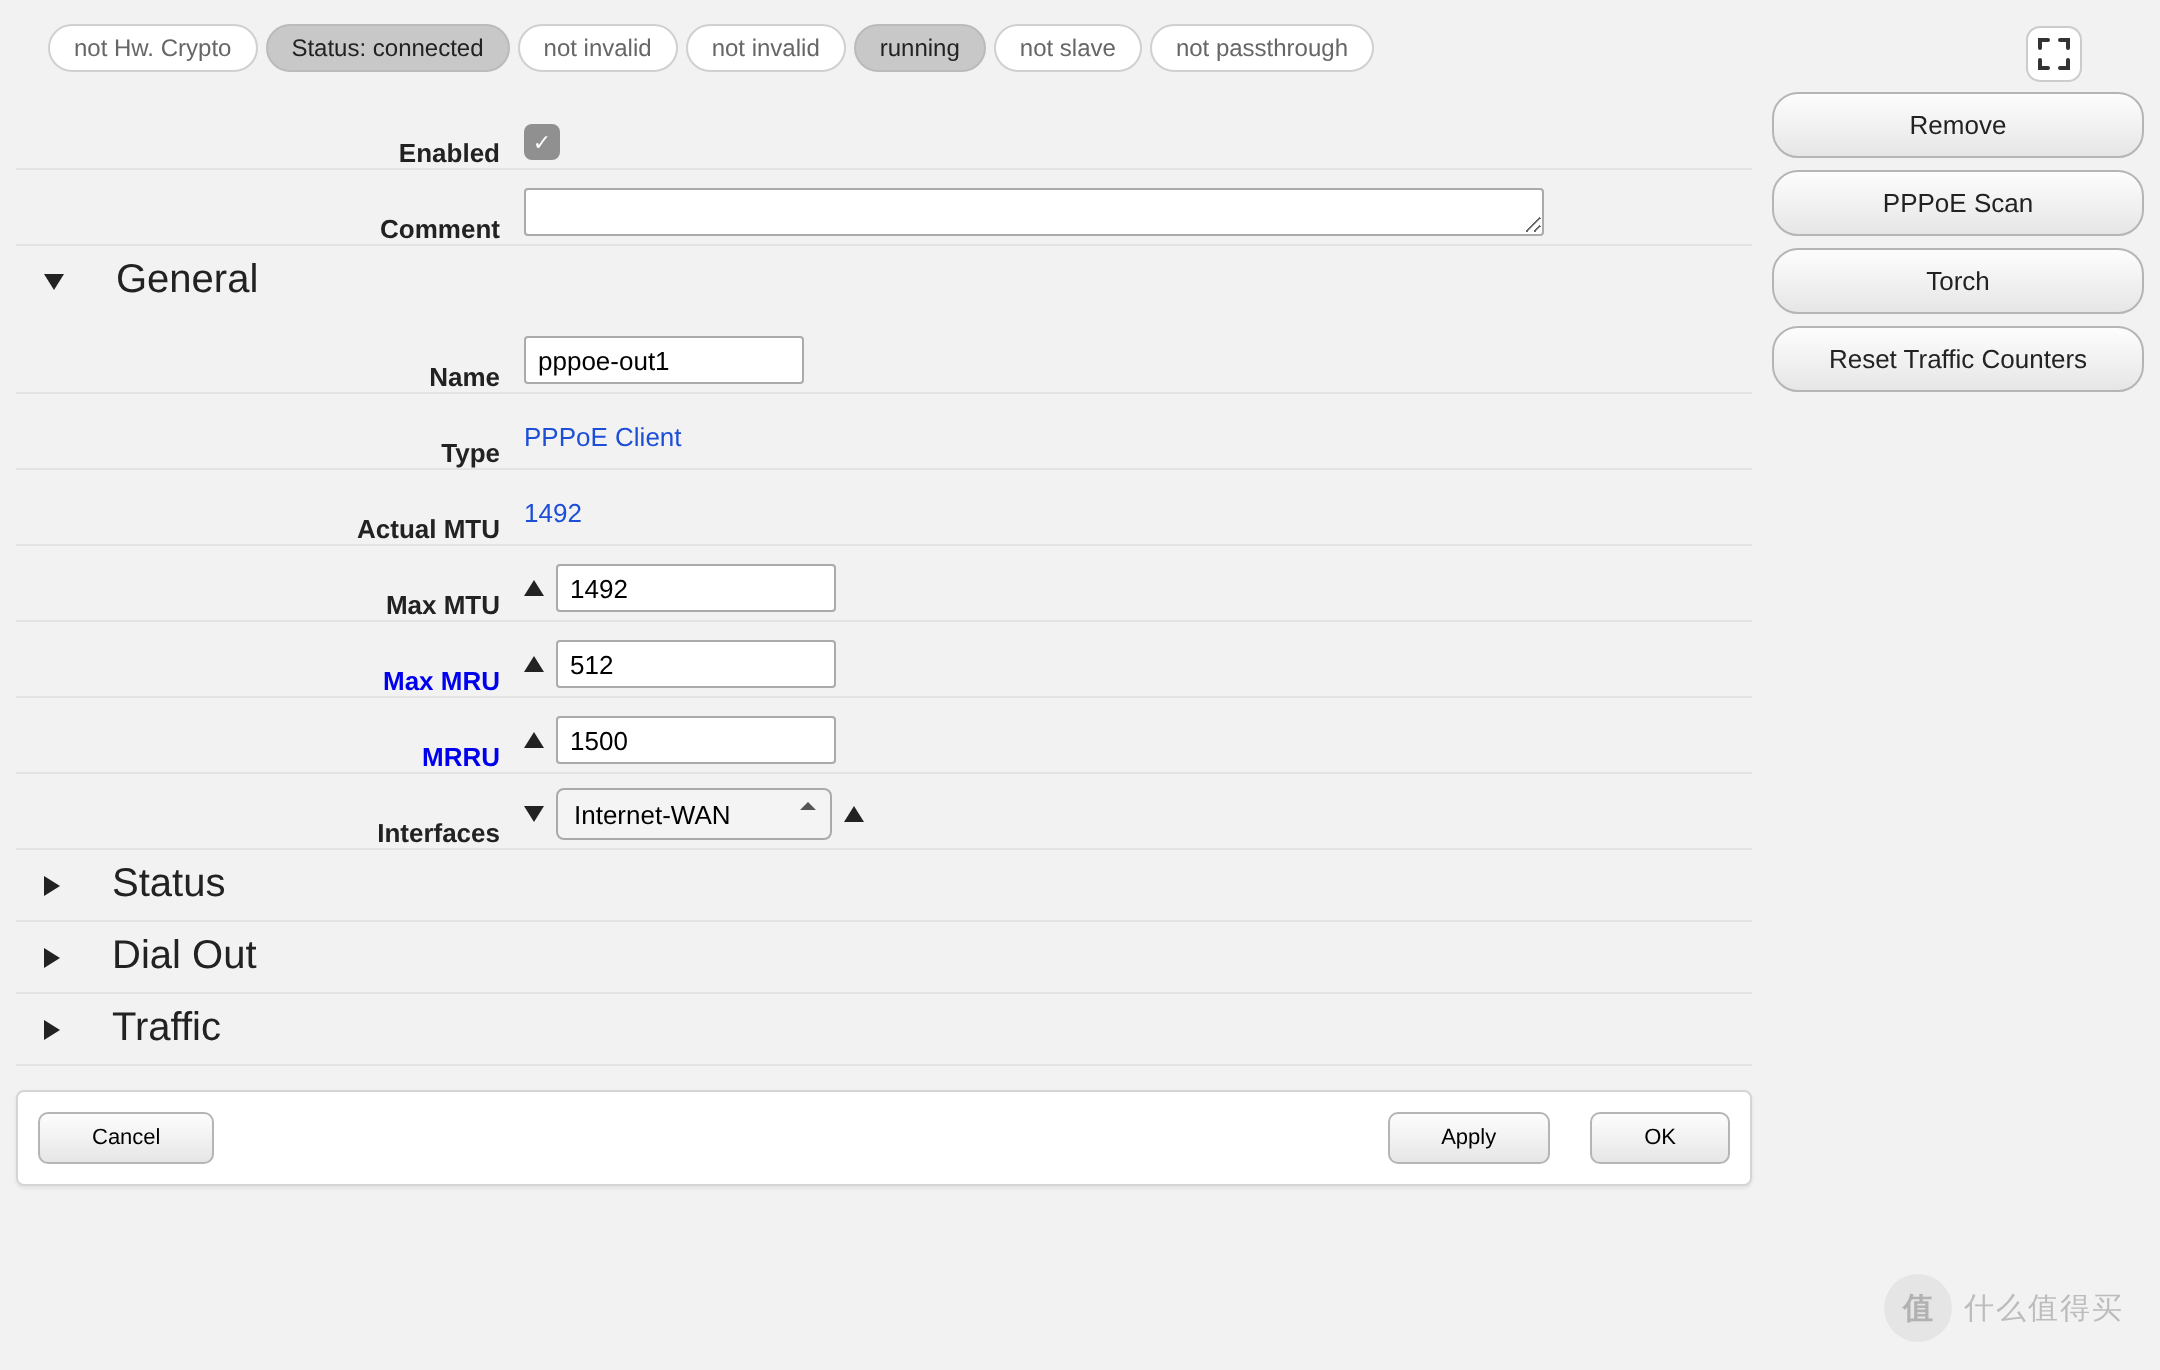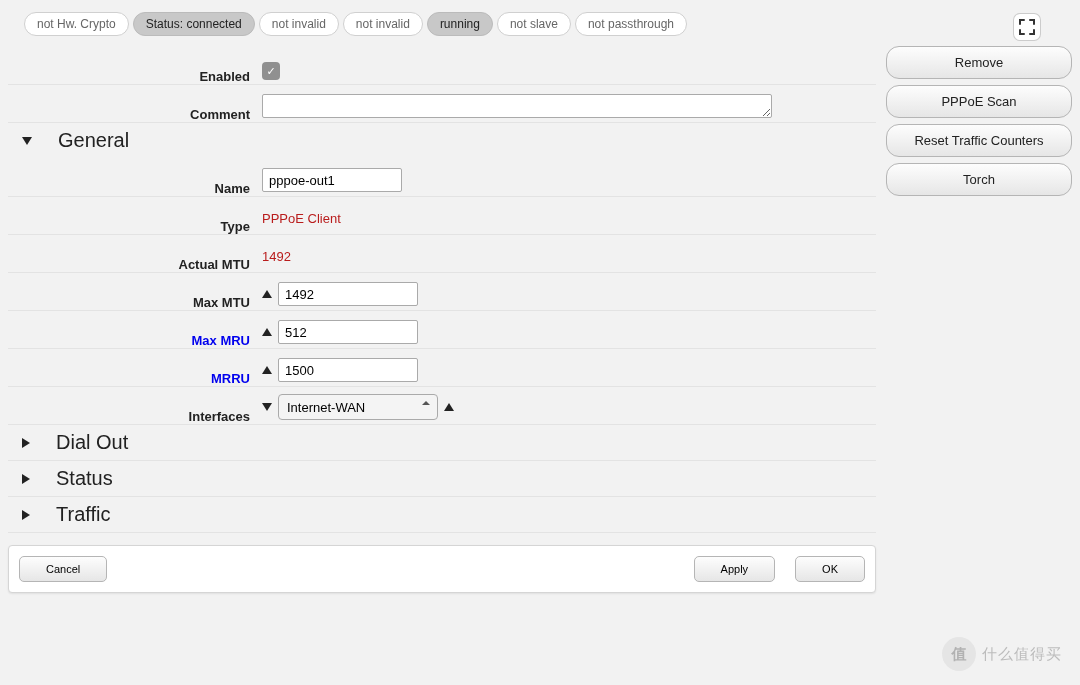--- a/index.html
+++ b/index.html
@@ -23,31 +23,31 @@
 .row { display: flex; align-items: flex-end; min-height: 38px; border-top: 1px solid #e3e3e3; }
 .row:first-child { border-top: none; }
 .row-label { width: 254px; min-width: 254px; text-align: right; padding-right: 12px; font-weight: bold; font-size: 13px; }
 .row-label.link { color: #0000ee; cursor: pointer; }
 .row-content { flex: 1; display: flex; align-items: center; gap: 6px; padding: 4px 0; }
 
 .checkbox { width: 18px; height: 18px; border-radius: 4px; background: #909090; display: inline-flex; align-items: center; justify-content: center; color: #fff; font-size: 11px; cursor: pointer; }
 
 textarea.comment { width: 510px; height: 24px; resize: both; border: 1px solid #aaa; border-radius: 2px; padding: 2px 4px; font: inherit; }
 input[type=text].fld { height: 24px; border: 1px solid #aaa; border-radius: 2px; padding: 2px 6px; font: inherit; width: 140px; }
-select.sel { height: 26px; border: 1px solid #aaa; border-radius: 4px; background: #f4f4f4; font: inherit; padding: 2px 22px 2px 8px; width: 160px; appearance: none; background-image: linear-gradient(#f4f4f4,#f4f4f4); position: relative; }
+select.sel { height: 26px; border: 1px solid #aaa; border-radius: 4px; background: #f4f4f4; font: inherit; padding: 2px 22px 2px 8px; width: 138px; appearance: none; background-image: linear-gradient(#f4f4f4,#f4f4f4); position: relative; }
 .sel-wrap { position: relative; display: inline-block; }
 .sel-wrap:after { content: ''; position: absolute; right: 8px; top: 7px; width: 0; height: 0; border-left: 4px solid transparent; border-right: 4px solid transparent; border-bottom: 4px solid #555; }
 .sel-wrap:before { content: ''; position: absolute; right: 8px; top: 14px; width: 0; height: 0; border-left: 4px solid transparent; border-right: 4px solid transparent; border-top: 4px solid #555; }
 
 .tri { width: 0; height: 0; display: inline-block; cursor: pointer; }
 .tri.up { border-left: 5px solid transparent; border-right: 5px solid transparent; border-bottom: 8px solid #222; }
 .tri.down { border-left: 5px solid transparent; border-right: 5px solid transparent; border-top: 8px solid #222; }
 .tri.right { border-top: 5px solid transparent; border-bottom: 5px solid transparent; border-left: 8px solid #222; }
 
-.static { color: #b91c1c; padding: 4px 0; }
+.static { color: #1d4ed8; padding: 4px 0; }
 
 
 .section-hdr { display: flex; align-items: center; gap: 24px; font-size: 20px; padding: 6px 0 6px 14px; border-top: 1px solid #e3e3e3; cursor: pointer; }
 .section-hdr .tri { margin-right: 2px; }
 
 
 .sbtn { display: block; text-align: center; padding: 8px 4px; border: 1px solid #b5b5b5; border-radius: 13px; background: linear-gradient(#fdfdfd,#e6e6e6); cursor: pointer; font-size: 13px; color: #222; }
 
 
 .footer { margin-top: 12px; padding: 10px; display: flex; justify-content: space-between; background: #fff; border: 1px solid #d5d5d5; border-radius: 4px; box-shadow: 0 1px 2px rgba(0,0,0,0.08); }
@@ -144,46 +144,46 @@
               <option>Internet-WAN</option>
             </select>
           </span>
           <span class="tri up"></span>
         </div>
       </div>
     </div>
 
     <div class="section-hdr">
       <span class="tri right"></span>
-      <span>Dial Out</span>
+      <span>Status</span>
     </div>
     <div class="section-hdr">
       <span class="tri right"></span>
-      <span>Status</span>
+      <span>Dial Out</span>
     </div>
     <div class="section-hdr" style="border-bottom:1px solid #e3e3e3;">
       <span class="tri right"></span>
       <span>Traffic</span>
     </div>
 
     <div class="footer">
       <button class="btn">Cancel</button>
       <div class="right">
         <button class="btn">Apply</button>
         <button class="btn">OK</button>
       </div>
     </div>
 
   </div>
 
   <div class="sidebar">
     <a class="sbtn">Remove</a>
     <a class="sbtn">PPPoE Scan</a>
+    <a class="sbtn">Torch</a>
     <a class="sbtn">Reset Traffic Counters</a>
-    <a class="sbtn">Torch</a>
   </div>
 </div>
 
 <div class="expand-btn">
   <svg viewBox="0 0 16 16">
       <path d="M1 5V1h4M11 1h4v4M15 11v4h-4M5 15H1v-4" stroke="#333" stroke-width="2" fill="none" stroke-linecap="round"></path>
     </svg>
 </div>
 
 <div class="watermark">

